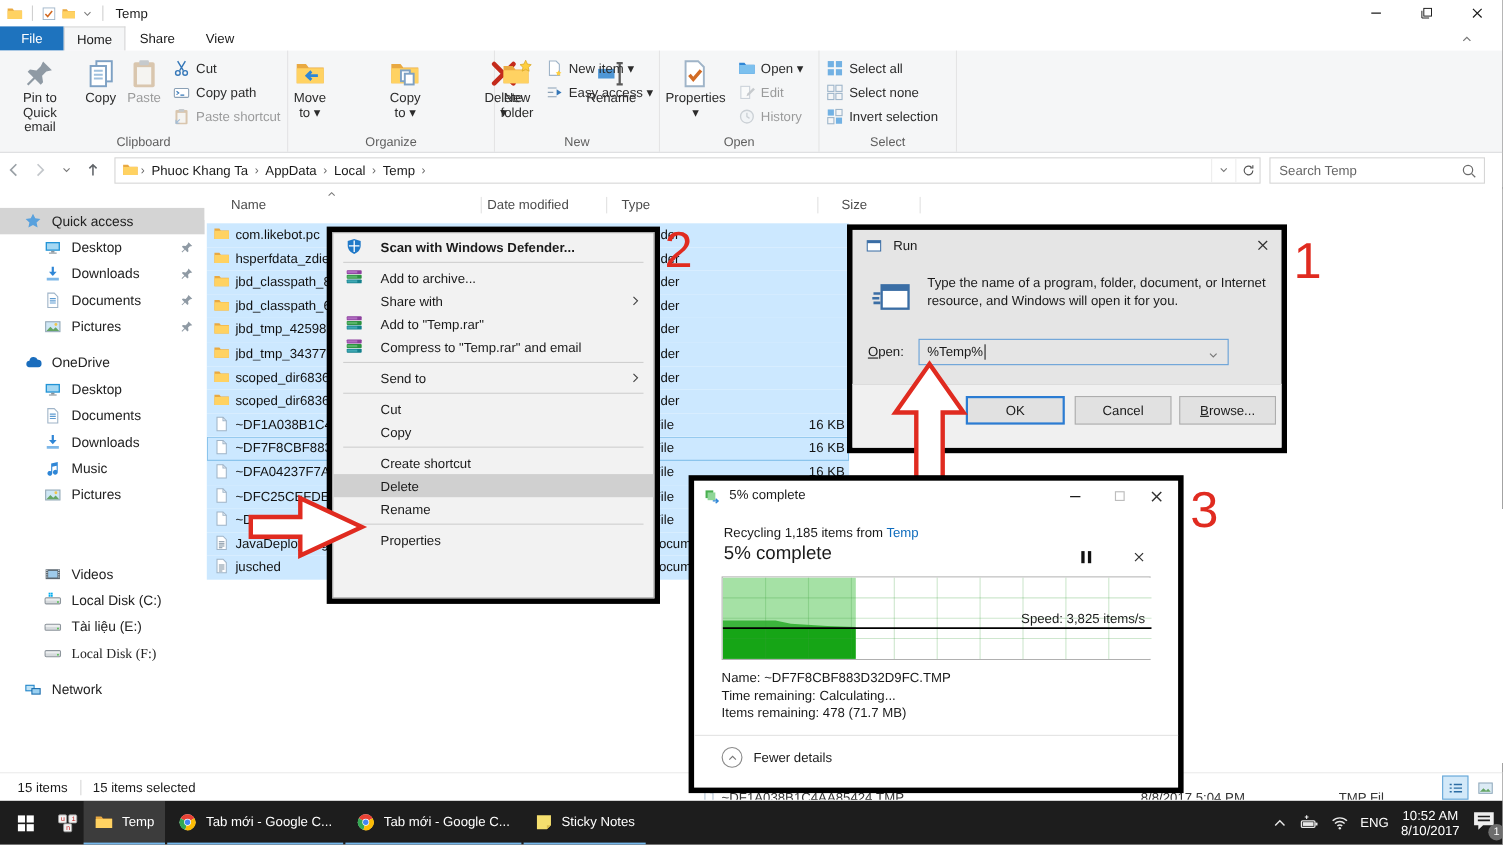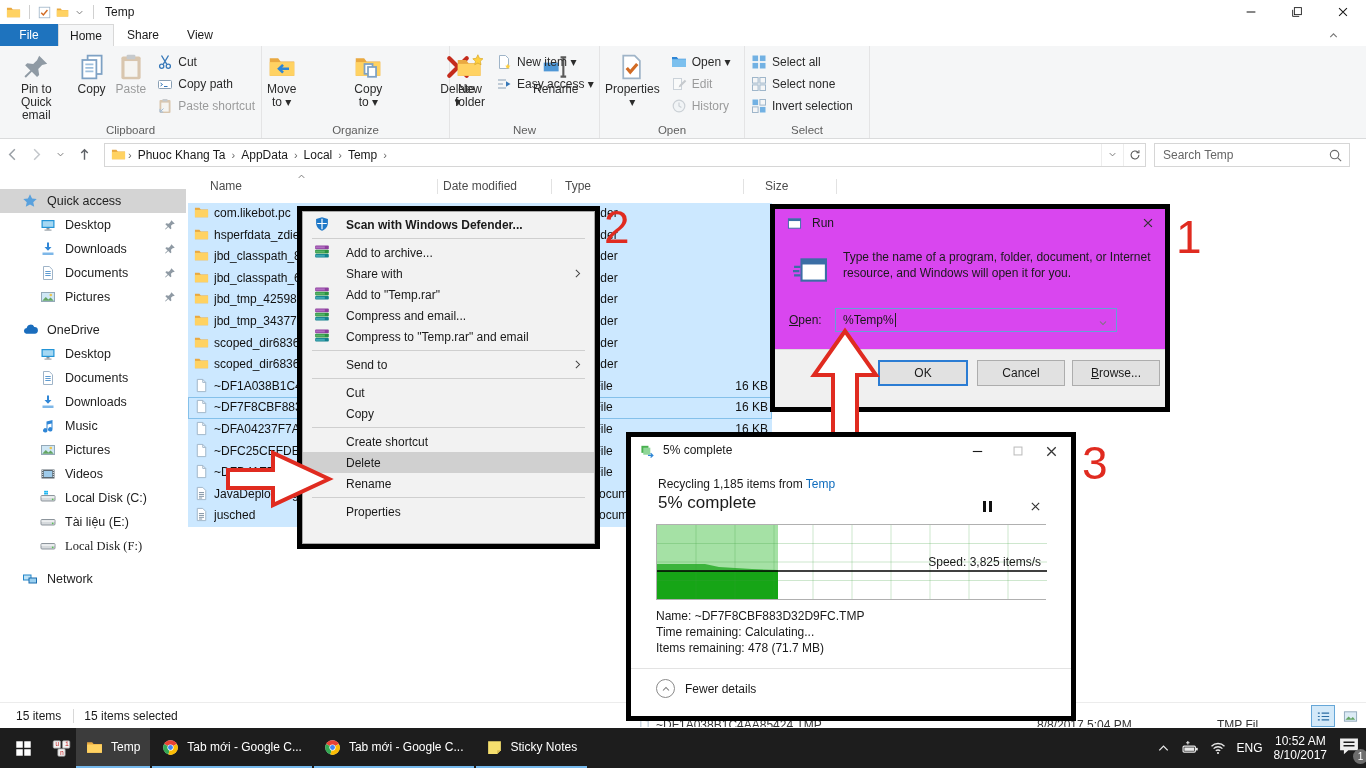--- a/index.html
+++ b/index.html
@@ -86,21 +86,21 @@
 #ctxmenu{width:100%;height:100%;background:#f2f2f2;border:1px solid #a9a9a9;padding:2px 0}
 .mitem{position:relative;height:21px;display:flex;align-items:center;font-size:12px;color:#1a1a1a}
 .mitem .mic{position:absolute;left:11px;top:2px}
 .mitem .mlabel{margin-left:43px;white-space:nowrap}
 .mitem.bold .mlabel{font-weight:bold}
 .mitem.hl{background:#d0d0d0}
 .msep{height:1px;background:#cfcfcf;margin:3px 9px}
 .subarr{position:absolute;right:10px;top:4px}
 
 #runframe{position:absolute;left:770px;top:204px;width:400px;height:208px;background:#000;padding:5px;z-index:20}
-#runinner{position:relative;width:100%;height:100%;background:#d946ef}
+#runinner{position:relative;width:100%;height:100%;background:#e5e5e5}
 #runtitle{position:absolute;left:0;top:0;width:100%;height:28px;display:flex;align-items:center;padding-left:12px;gap:10px}
 #runclose{position:absolute;right:10px;top:7px}
 #runicon{position:absolute;left:12px;top:44px}
 #runmsg{position:absolute;left:68px;top:40px;width:308px;line-height:16px}
 #openlabel{position:absolute;left:14px;top:104px}
 #runcombo{position:absolute;left:60px;top:99px;width:282px;height:24px;border:1px solid #66a0d7;display:flex;align-items:center;padding-left:7px}
 #runcombo .caret{width:1px;height:14px;background:#222;margin-left:1px}
 #runcombo .cchev{position:absolute;right:7px;top:8px}
 #runfooter{position:absolute;left:0;bottom:0;width:100%;height:58px;background:#f0f0f0;border-top:1px solid #dcdcdc}
 .rbtn{position:absolute;top:10px;height:26px;background:#e1e1e1;border:1px solid #adadad;display:flex;align-items:center;justify-content:center;font-size:12px}
@@ -556,21 +556,21 @@
         <span>Music</span>
       </div>
       <div class="sb-item" style="padding-left: 40px;">
         <svg width="16" height="16" viewBox="0 0 16 16">
           <rect x="1.5" y="3.5" width="13" height="9" fill="#cfe7f5" stroke="#94a9b8"></rect>
           <path d="M2.2 11.8l3.6-3.8 2.6 2.6 2.2-2.2 3.2 3.4z" fill="#64a564"></path>
           <circle cx="10.8" cy="6" r="1.3" fill="#efc54d"></circle>
         </svg>
         <span>Pictures</span>
       </div>
-      <div class="sb-item" style="padding-left: 40px;">
+      <div class="sb-item" style="padding-left: 40px; margin-top: 48px;">
         <svg width="16" height="16" viewBox="0 0 16 16">
           <rect x="1.5" y="3.5" width="13" height="9" fill="#5b6770"></rect>
           <rect x="3.8" y="5" width="8.4" height="6" fill="#9ecbeb"></rect>
           <path d="M2 4.5h1.2M2 6.5h1.2M2 8.5h1.2M2 10.5h1.2M12.8 4.5H14M12.8 6.5H14M12.8 8.5H14M12.8 10.5H14" stroke="#cfd6da"></path>
         </svg>
         <span>Videos</span>
       </div>
       <div class="sb-item" style="padding-left: 40px;">
         <svg width="16" height="16" viewBox="0 0 16 16">
           <rect x="1" y="5.5" width="14" height="5.5" rx="1" fill="#d6dadd" stroke="#8d959c"></rect>
@@ -978,33 +978,20 @@
             <svg width="16" height="16" viewBox="0 0 16 16">
               <rect x="1.2" y="1.6" width="13.6" height="3.6" rx=".8" fill="#8d3f9e"></rect>
               <rect x="1.8" y="2.4" width="9" height="2" fill="#b06cc0"></rect>
               <rect x="1.2" y="5.8" width="13.6" height="3.6" rx=".8" fill="#2c9240"></rect>
               <rect x="1.8" y="6.6" width="9" height="2" fill="#57b469"></rect>
               <rect x="1.2" y="10" width="13.6" height="3.6" rx=".8" fill="#13808c"></rect>
               <rect x="1.8" y="10.8" width="9" height="2" fill="#3fa7b3"></rect>
             </svg>
           </span>
           <span class="mlabel">Add to "Temp.rar"</span>
-        </div>
-        <div class="mitem">
-          <span class="mic">
-            <svg width="16" height="16" viewBox="0 0 16 16">
-              <rect x="1.2" y="1.6" width="13.6" height="3.6" rx=".8" fill="#8d3f9e"></rect>
-              <rect x="1.8" y="2.4" width="9" height="2" fill="#b06cc0"></rect>
-              <rect x="1.2" y="5.8" width="13.6" height="3.6" rx=".8" fill="#2c9240"></rect>
-              <rect x="1.8" y="6.6" width="9" height="2" fill="#57b469"></rect>
-              <rect x="1.2" y="10" width="13.6" height="3.6" rx=".8" fill="#13808c"></rect>
-              <rect x="1.8" y="10.8" width="9" height="2" fill="#3fa7b3"></rect>
-            </svg>
-          </span>
-          <span class="mlabel">Compress and email...</span>
         </div>
         <div class="mitem">
           <span class="mic">
             <svg width="16" height="16" viewBox="0 0 16 16">
               <rect x="1.2" y="1.6" width="13.6" height="3.6" rx=".8" fill="#8d3f9e"></rect>
               <rect x="1.8" y="2.4" width="9" height="2" fill="#b06cc0"></rect>
               <rect x="1.2" y="5.8" width="13.6" height="3.6" rx=".8" fill="#2c9240"></rect>
               <rect x="1.8" y="6.6" width="9" height="2" fill="#57b469"></rect>
               <rect x="1.2" y="10" width="13.6" height="3.6" rx=".8" fill="#13808c"></rect>
               <rect x="1.8" y="10.8" width="9" height="2" fill="#3fa7b3"></rect>

